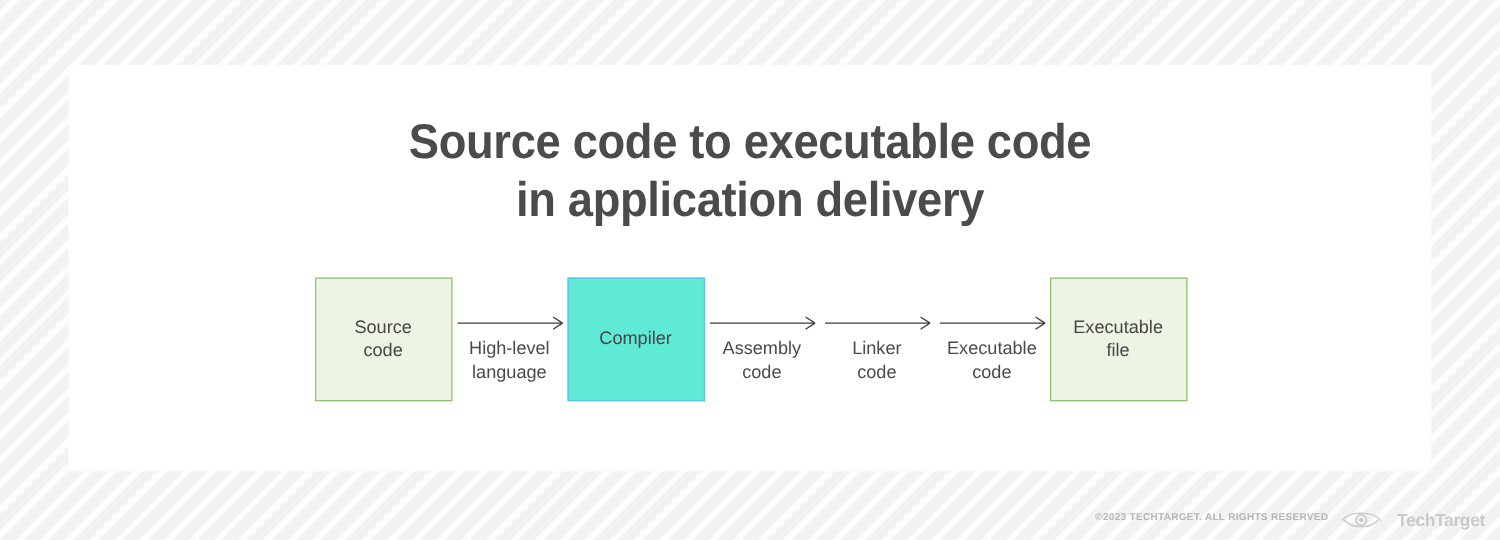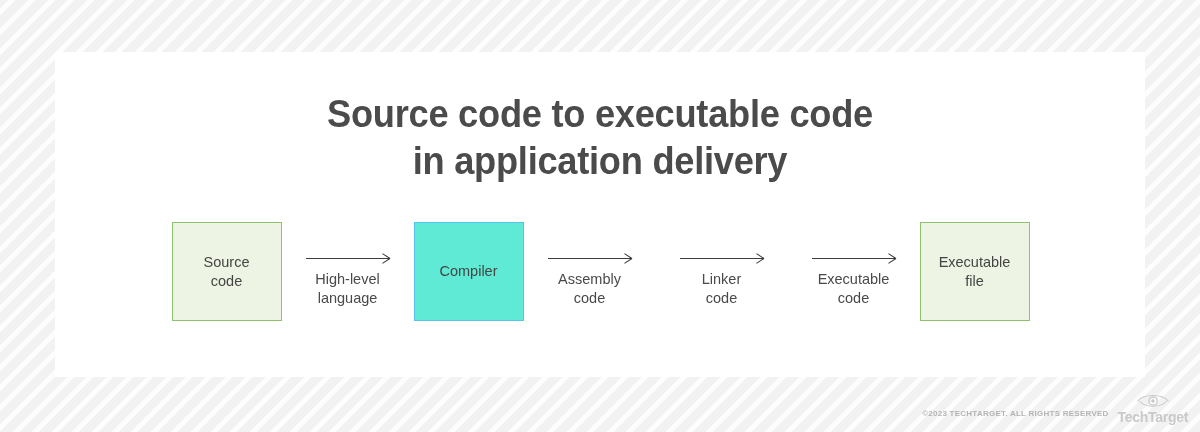--- a/index.html
+++ b/index.html
@@ -79,21 +79,21 @@
   }
   .node.blue {
     border-color: #56c5ee;
     background: #5eead4;
   }
   .node-label { display: block; }
 
   
   .conn {
     flex: 0 0 auto;
-    width: 132px;
+    width: 92px;
     padding-top: 30px;
     text-align: center;
     color: #4a4a4a;
     font-size: 14.5px;
     line-height: 19px;
   }
   .arrow {
     position: relative;
     height: 12px;
     margin: 0 auto 6px auto;
@@ -141,23 +141,24 @@
     color: #b4b4b4;
     font-size: 8px;
     font-weight: bold;
     letter-spacing: 0.25px;
     white-space: nowrap;
     padding-bottom: 6px;
     margin-top: 16px;
   }
   .logo {
     display: flex;
-    flex-direction: column;
+    flex-direction: row;
     align-items: center;
     color: #c9c9c9;
+    gap: 12px;
   }
   .logo svg { display: block; }
   .logo-word {
     font-size: 14px;
     font-weight: bold;
     letter-spacing: -0.3px;
     color: #c9c9c9;
     line-height: 14px;
     margin-top: 1px;
   }

